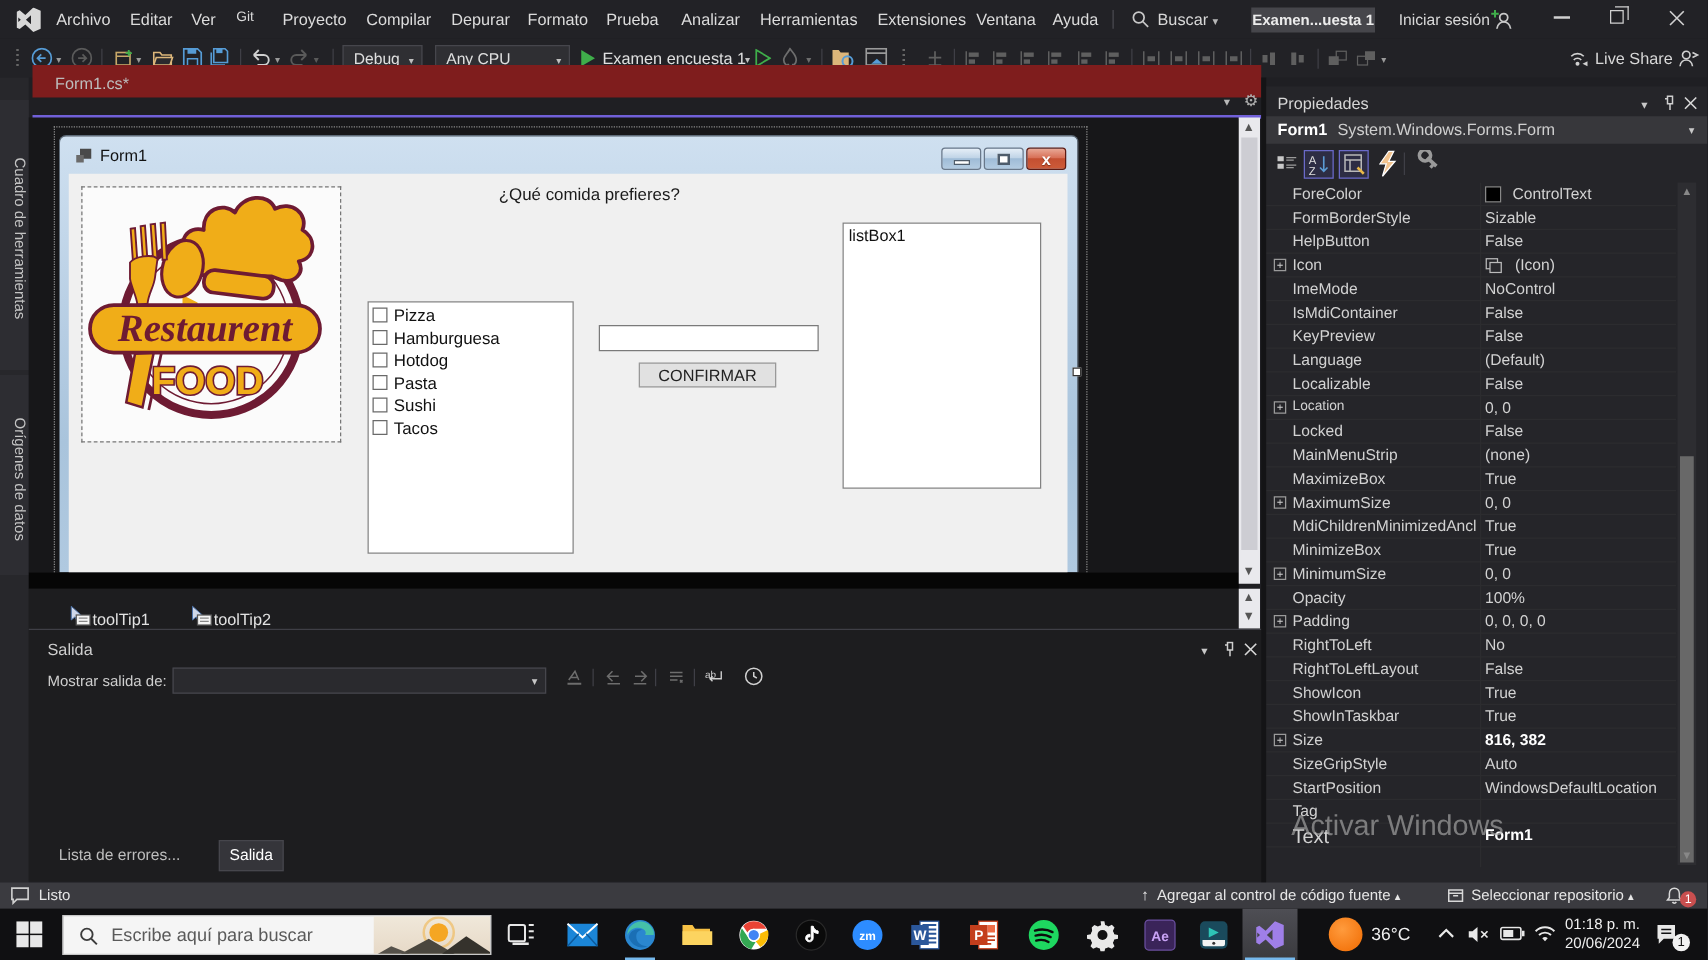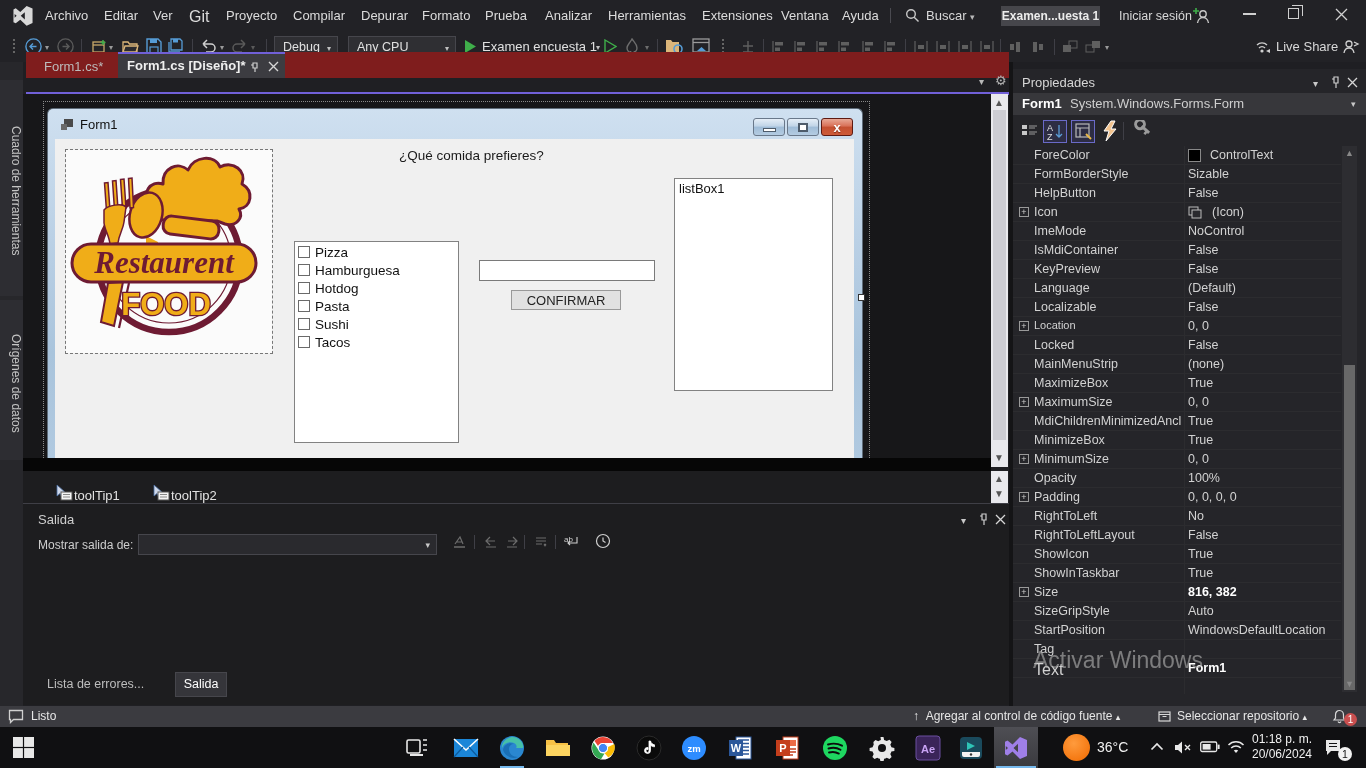--- a/index.html
+++ b/index.html
@@ -9,21 +9,21 @@
 <body>
 
 <div class="abs" style="left:0;top:0;width:1366px;height:31px;background:#222226">
   <svg class="abs" style="left:12px;top:6px" width="22" height="20" viewBox="0 0 24 22">
     <path d="M16 0 L9 6.5 L4 2.5 L1.5 3.8 L1.5 17.8 L4 19 L9 15 L16 21.6 L22.5 18.8 L22.5 2.8 Z M5 10.8 L2.8 12.8 L2.8 8.8 Z M9.5 10.8 L14 6.8 L14 14.8 Z" fill="#d8d8d8"></path>
   </svg>
   <div id="menus">
       <div class="abs" style="left:45px;top:8px;font-size:13px;color:#dcdcdc">Archivo</div>
       <div class="abs" style="left:104px;top:8px;font-size:13px;color:#dcdcdc">Editar</div>
       <div class="abs" style="left:153px;top:8px;font-size:13px;color:#dcdcdc">Ver</div>
-      <div class="abs" style="left:189px;top:8px;font-size:16px;color:#dcdcdc">Git</div>
+      <div class="abs" style="left:189px;top:8px;font-size:11px;color:#dcdcdc">Git</div>
       <div class="abs" style="left:226px;top:8px;font-size:13px;color:#dcdcdc">Proyecto</div>
       <div class="abs" style="left:293px;top:8px;font-size:13px;color:#dcdcdc">Compilar</div>
       <div class="abs" style="left:361px;top:8px;font-size:13px;color:#dcdcdc">Depurar</div>
       <div class="abs" style="left:422px;top:8px;font-size:13px;color:#dcdcdc">Formato</div>
       <div class="abs" style="left:485px;top:8px;font-size:13px;color:#dcdcdc">Prueba</div>
       <div class="abs" style="left:545px;top:8px;font-size:13px;color:#dcdcdc">Analizar</div>
       <div class="abs" style="left:608px;top:8px;font-size:13px;color:#dcdcdc">Herramientas</div>
       <div class="abs" style="left:702px;top:8px;font-size:13px;color:#dcdcdc">Extensiones</div>
       <div class="abs" style="left:781px;top:8px;font-size:13px;color:#dcdcdc">Ventana</div>
       <div class="abs" style="left:842px;top:8px;font-size:13px;color:#dcdcdc">Ayuda</div>
@@ -195,28 +195,20 @@
     </svg>
     <div class="abs" style="left:1276px;top:8px;font-size:13px;color:#d8d8d8">Live Share</div>
     <svg class="abs" style="left:1342px;top:7px" width="18" height="17">
       <circle cx="7" cy="6" r="3" fill="none" stroke="#d0d0d0" stroke-width="1.3"></circle>
       <path d="M2 15 c0.5 -3.5 3 -5 5 -5 s4.5 1.5 5 5 M12 4 l4 2 -4 2" fill="none" stroke="#d0d0d0" stroke-width="1.3"></path>
     </svg>
   </div>
 
 <div class="abs" style="left:26px;top:52px;width:983px;height:26px;background:#7f1d1d">
   <div class="abs" style="left:10px;top:4px;width:94px;height:22px;color:#bcbcbc;font-size:13px;padding:3px 8px">Form1.cs*</div>
-  <div class="abs" style="left:92px;top:0px;width:167px;height:26px;background:#3c3c41;border-top:2px solid #7160d8;color:#f0f0f0;font-size:13px;font-weight:bold;padding:4px 0 0 9px">Form1.cs [Diseño]*
-    <svg class="abs" style="left:131px;top:8px" width="11" height="11" viewBox="0 0 11 11">
-        <path d="M4 1 h4 v5 h-4z M4 3 h-2 M6 6 v4" stroke="#cfcfcf" fill="none" stroke-width="1.2"></path>
-      </svg>
-    <svg class="abs" style="left:150px;top:7px" width="11" height="11">
-        <path d="M1 1 L10 10 M10 1 L1 10" stroke="#d6d6d6" stroke-width="1.4"></path>
-      </svg>
-  </div>
 </div>
 <div class="abs" style="left:26px;top:92px;width:983px;height:2.5px;background:#7160d8"></div>
 <div class="abs" style="left:979px;top:76px;color:#b8b8b8;font-size:10px">▾</div>
 <div class="abs" style="left:995px;top:73px;color:#b0b0b0;font-size:13px">⚙</div>
 
 <div class="abs" style="left:0;top:62px;width:23px;height:646px;background:#27272b"></div>
 <div class="abs" style="left:0;top:80px;width:23px;height:216px;background:#2d2d32;color:#c4c4c4;font-size:12px;writing-mode:vertical-rl;text-align:center;padding-top:6px">Cuadro de herramientas</div>
 <div class="abs" style="left:0;top:300px;width:23px;height:160px;background:#2d2d32;color:#c4c4c4;font-size:12px;writing-mode:vertical-rl;text-align:center;padding-top:6px">Orígenes de datos</div>
 
 <div class="abs" style="left:23px;top:94px;width:968px;height:364px;background:#171719"></div>
@@ -519,20 +511,37 @@
 </div>
 
 <div class="abs" id="taskbar" style="left:0;top:727px;width:1366px;height:41px;background:#101012">
   <svg class="abs" style="left:13px;top:10px" width="21" height="21" viewBox="0 0 21 21">
     <rect x="0" y="0" width="9.9" height="9.9" fill="#e8e8e8"></rect>
       <rect x="11.1" y="0" width="9.9" height="9.9" fill="#e8e8e8"></rect>
     <rect x="0" y="11.1" width="9.9" height="9.9" fill="#e8e8e8"></rect>
       <rect x="11.1" y="11.1" width="9.9" height="9.9" fill="#e8e8e8"></rect>
   </svg>
 
+  <div class="abs" style="left:50px;top:5px;width:343px;height:32px;background:#f5f5f5;border:1px solid #c8c8c8;overflow:hidden">
+    <svg class="abs" style="left:12px;top:8px" width="16" height="16" viewBox="0 0 16 16">
+        <circle cx="6.5" cy="6.5" r="4.6" fill="none" stroke="#3c3c3c" stroke-width="1.5"></circle>
+        <path d="M10 10 L14.5 14.5" stroke="#3c3c3c" stroke-width="1.5"></path>
+      </svg>
+    <div class="abs" style="left:38px;top:8px;font-size:14.5px;color:#5a5a5a">Escribe aquí para buscar</div>
+
+    <div class="abs" style="left:248px;top:0;width:95px;height:32px;background:linear-gradient(#f0e8da,#e6d8c6)">
+      <svg width="95" height="32">
+        <circle cx="52" cy="13" r="12" fill="none" stroke="#f0bc62" stroke-width="2" opacity="0.7"></circle>
+        <circle cx="52" cy="13" r="7.5" fill="#f5a623"></circle>
+        <path d="M18 32 L44 18 L68 32 Z" fill="#4a463e"></path>
+        <path d="M52 32 L74 16 L95 30 L95 32 Z" fill="#35322c"></path>
+        <path d="M0 32 L14 24 L34 32 Z" fill="#55514a"></path>
+      </svg>
+    </div>
+  </div>
   <div id="taskicons">
       <svg class="abs" style="left:404px;top:8px" width="26" height="26" viewBox="0 0 26 26">
         <rect x="3" y="5" width="13" height="13" rx="1.5" fill="none" stroke="#e8e8e8" stroke-width="1.6"></rect>
         <path d="M19 5 h4 M19 10 h4 M19 15 h4" stroke="#e8e8e8" stroke-width="1.6"></path>
         <rect x="6" y="19" width="13" height="2" fill="#e8e8e8"></rect>
       </svg>
       <svg class="abs" style="left:453px;top:8px" width="26" height="26" viewBox="0 0 26 26">
         <rect x="1" y="4" width="24" height="18" fill="#1b86d8"></rect>
         <path d="M1 4 L13 15 L25 4" fill="none" stroke="#fff" stroke-width="1.6"></path>
         <path d="M1 22 L10 12 M25 22 L16 12" stroke="#0d5a9c" stroke-width="1.2"></path>

